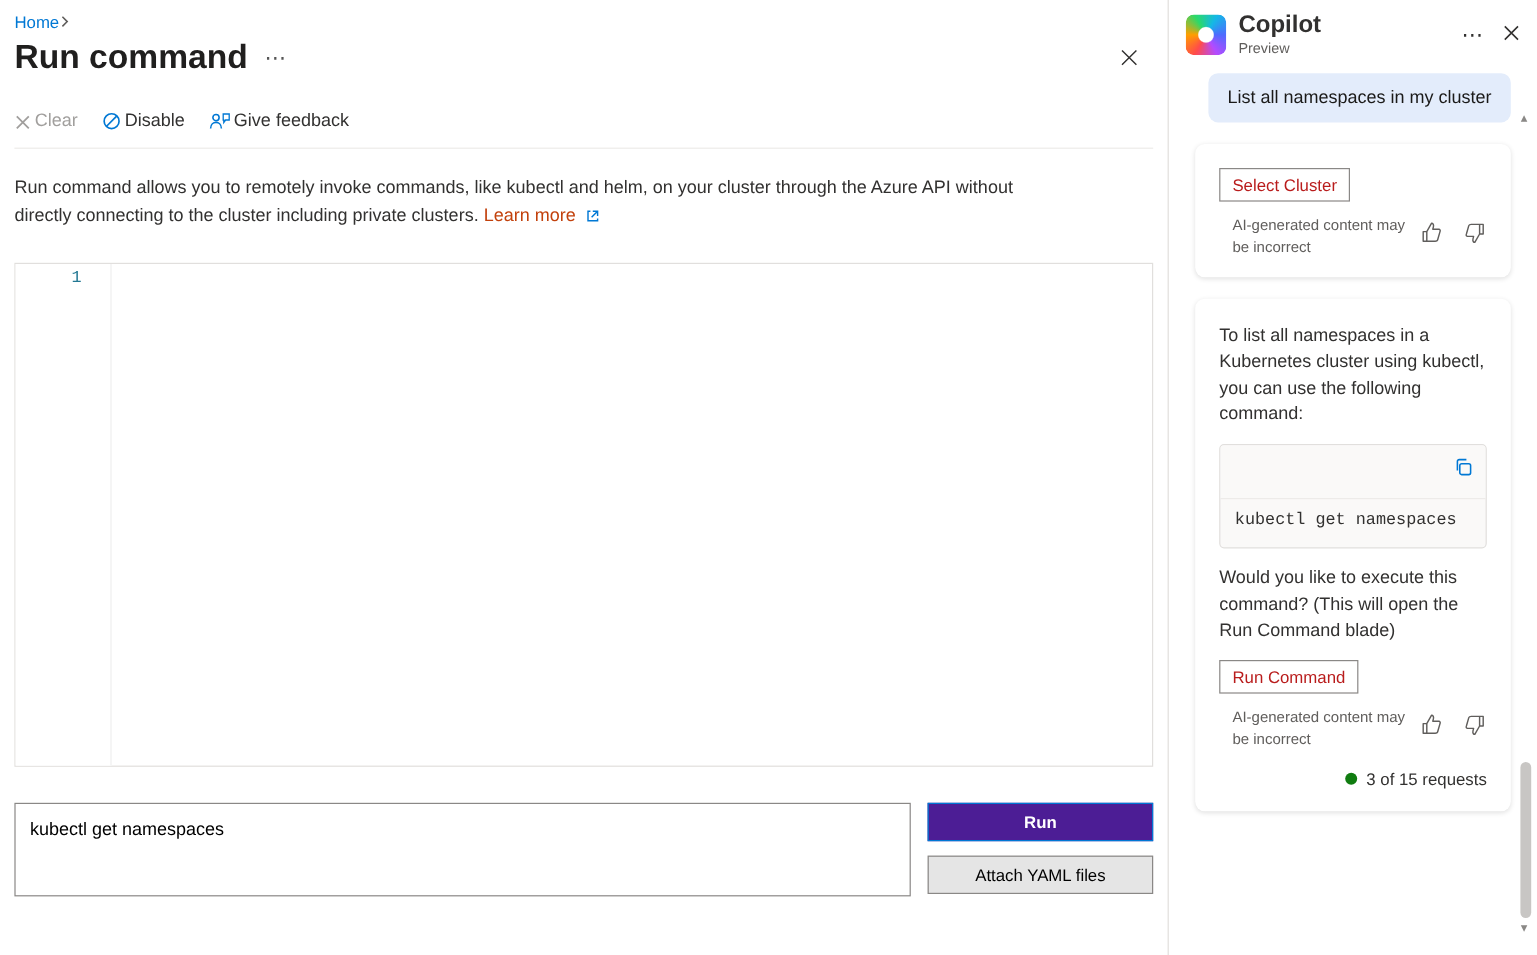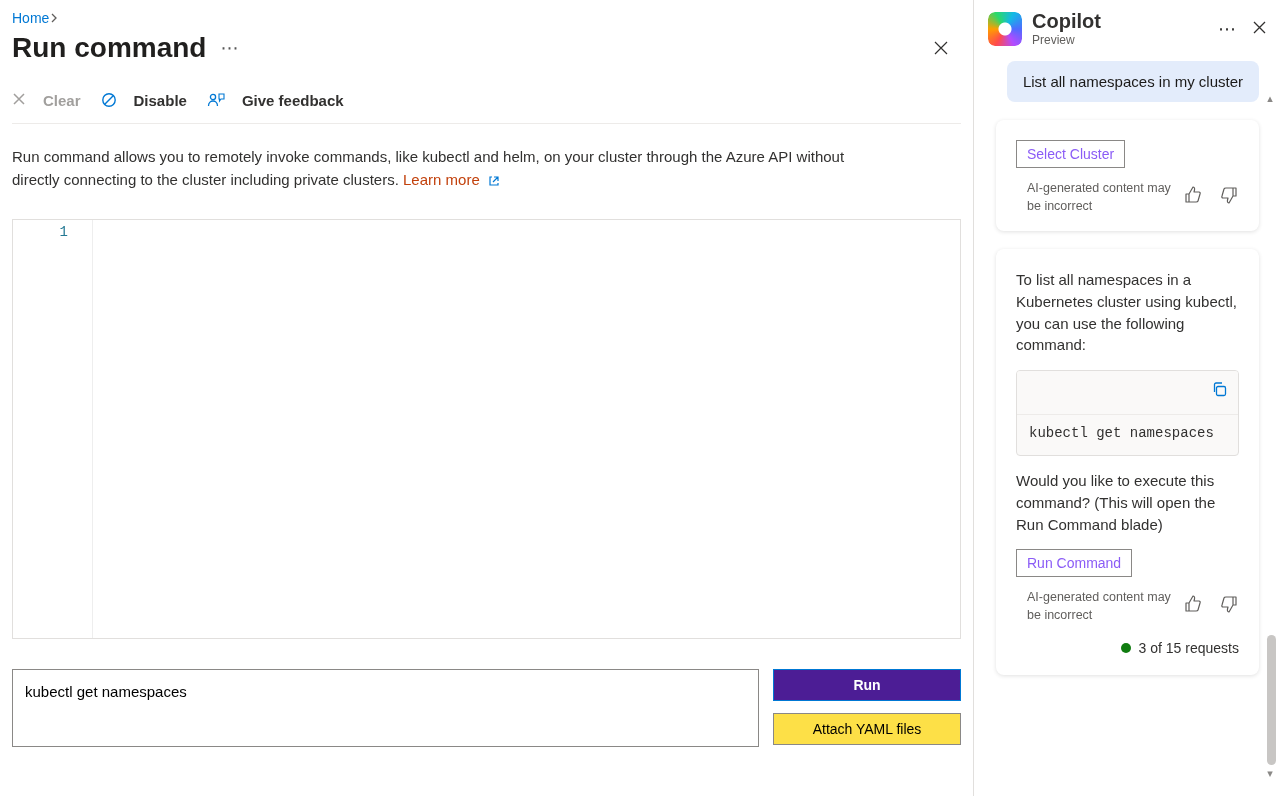--- a/index.html
+++ b/index.html
@@ -50,22 +50,22 @@
     }
     .toolbar {
       display: flex;
       align-items: center;
       gap: 20px;
       padding: 28px 0 14px 0;
       border-bottom: 1px solid #edebe9;
       margin-bottom: 22px;
     }
     .tool-item {
-      display: inline-flex; align-items: flex-start; gap: 17px;
-      font-size: 15px; color: #323130; cursor: pointer; font-weight: bold;
+      display: inline-flex; align-items: flex-end; gap: 3px;
+      font-size: 15px; color: #323130; cursor: pointer;
     }
     .tool-item.disabled { color: #a19f9d; cursor: default; }
     .tool-item .ico { display: inline-flex; }
     .desc { font-size: 15px; color: #323130; line-height: 1.5; max-width: 860px; }
     .desc a { color: #c2410c; text-decoration: none; }
     .editor {
       margin-top: 28px;
       border: 1px solid #e1dfdd;
       display: flex;
       height: 420px;
@@ -96,21 +96,21 @@
       font-size: 15px;
       font-family: inherit;
       resize: none;
       height: 78px;
       line-height: 1.3;
     }
     .btn-col { display: flex; flex-direction: column; gap: 12px; width: 188px; }
     .btn {
       height: 32px;
       border: 1px solid #8a8886;
-      background: #fde047;
+      background: #e5e5e5;
       font-size: 14px;
       cursor: pointer;
       font-family: inherit;
     }
     .btn.primary { background: #4c1d95; color: #fff; border-color: #0078d4; font-weight: 600; }
 
     
     .copilot-panel {
       width: 308px;
       border-left: 1px solid #e1dfdd;
@@ -159,21 +159,21 @@
       box-shadow: 0 1px 4px rgba(0,0,0,0.12);
       padding: 20px 20px 16px 20px;
       font-size: 15px;
       color: #323130;
       line-height: 1.45;
     }
     .bot-card p { margin-bottom: 14px; }
     .ghost-btn {
       border: 1px solid #8a8886;
       background: #fff;
-      color: #8b5cf6;
+      color: #b91c1c;
       padding: 5px 10px;
       font-size: 14px;
       font-family: inherit;
       cursor: pointer;
     }
     .card-foot {
       display: flex;
       align-items: center;
       justify-content: flex-end;
       margin-top: 12px;

